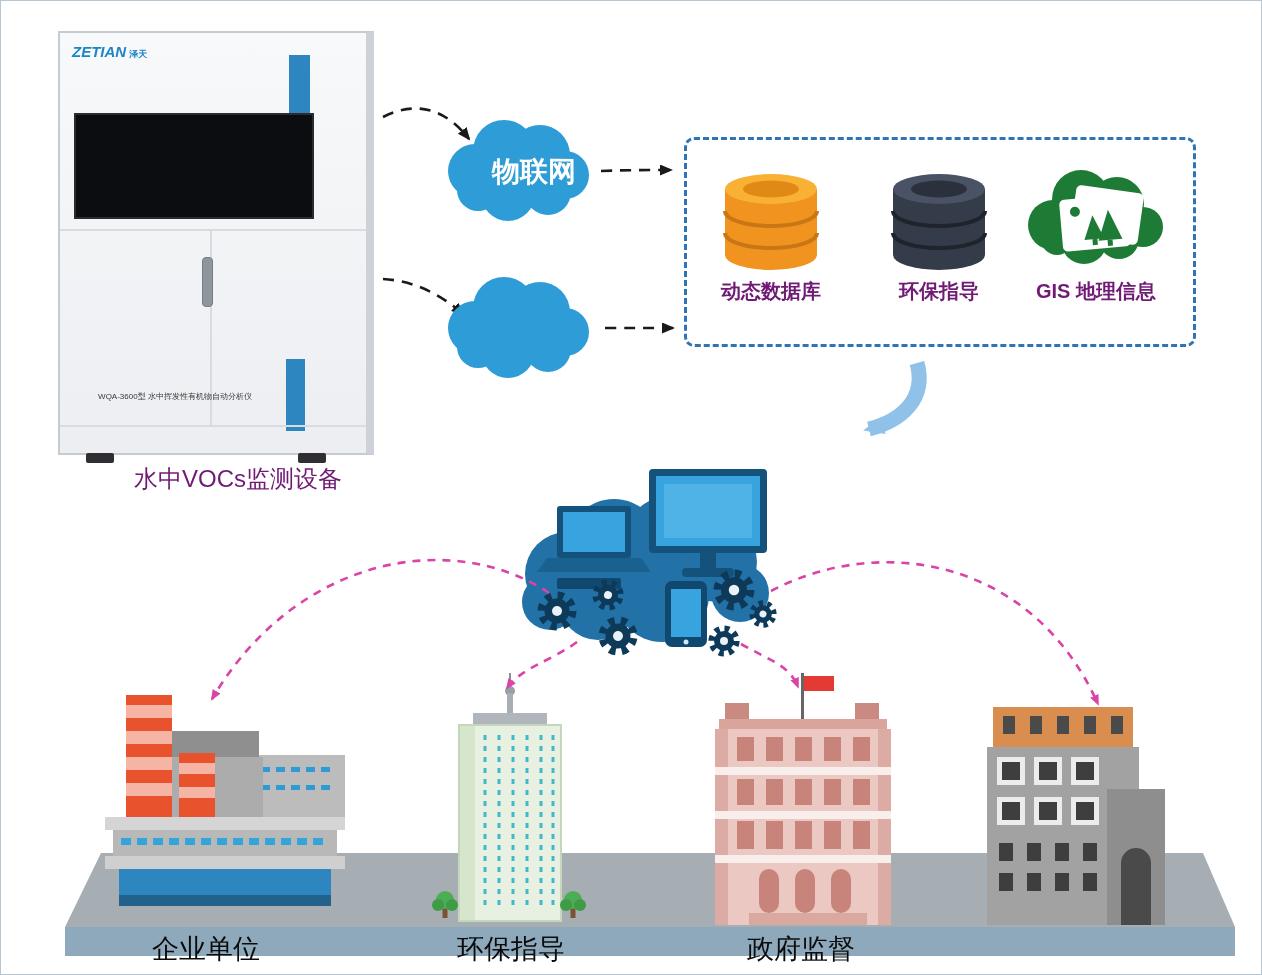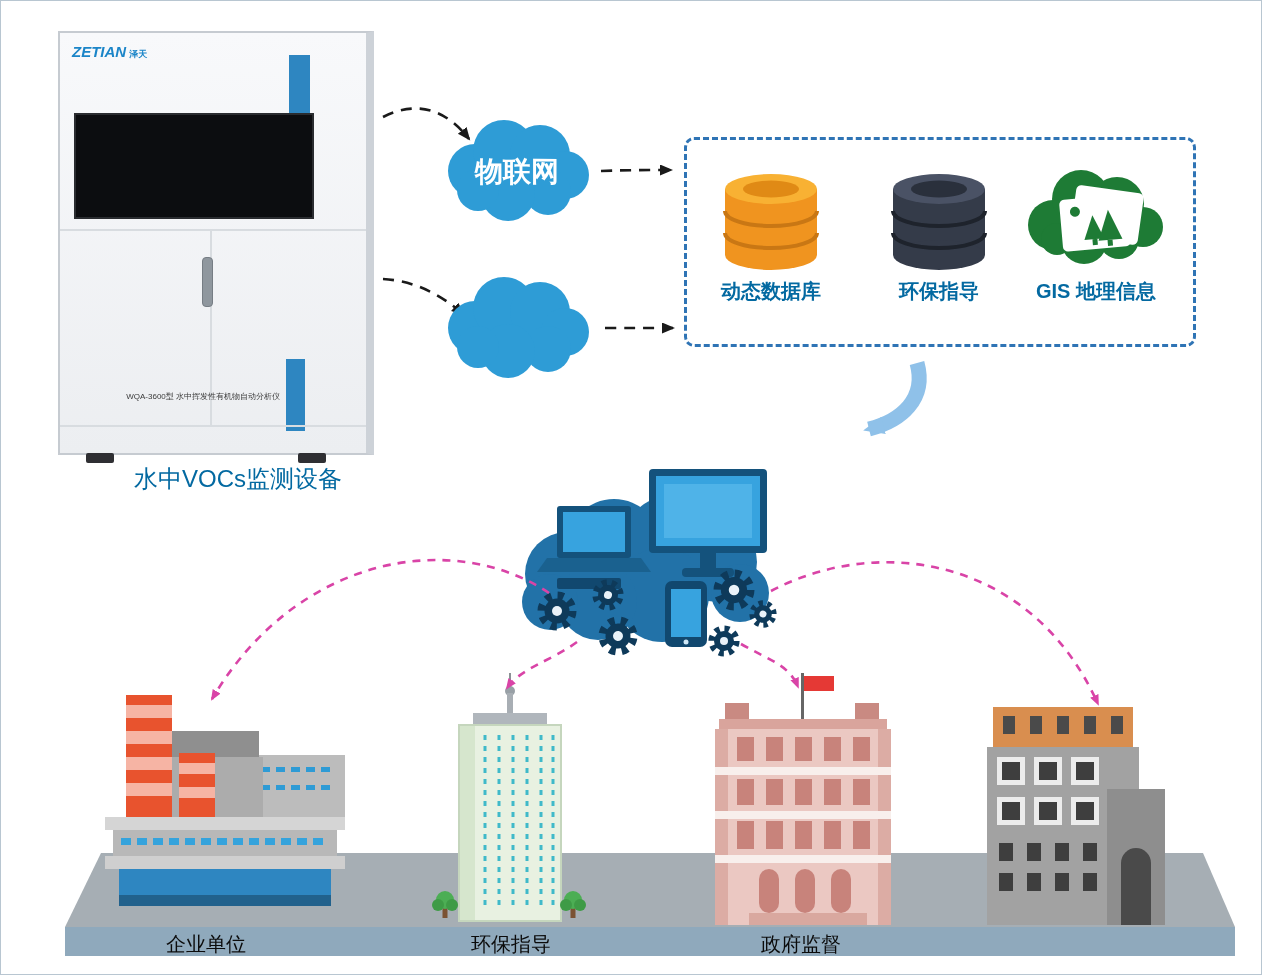--- a/index.html
+++ b/index.html
@@ -1,42 +1,42 @@
 <!DOCTYPE html>
 <html><head>
 <meta charset="utf-8">
 <style>
   html,body{margin:0;padding:0;background:#ffffff;font-family:"Liberation Sans","DejaVu Sans",sans-serif;}
   #canvas{position:relative;width:1262px;height:975px;background:#ffffff;border:1px solid #B8C6D1;box-sizing:border-box;overflow:hidden;}
   .layer{position:absolute;left:0;top:0;}
-  .lbl{position:absolute;text-align:center;color:#0369a1;}
+  .lbl{position:absolute;text-align:center;color:#701a75;}
   .lbl-device{left:72px;top:462px;width:330px;font-size:24px;font-weight:500;}
   .lbl-cloud{color:#ffffff;font-weight:bold;}
-  .lbl-iot{left:441px;top:152px;width:150px;font-size:28px;}
+  .lbl-iot{left:458px;top:152px;width:150px;font-size:28px;}
   .lbl-4g{left:441px;top:308px;width:150px;font-size:29px;}
   .lbl-db{top:277px;width:170px;font-size:20px;font-weight:600;}
   .lbl-db1{left:685px;} .lbl-db2{left:853px;} .lbl-db3{left:1010px;}
   .lbl-platform{left:478px;top:429px;width:370px;font-size:20px;font-weight:500;}
-  .lbl-endpoint{top:930px;width:180px;font-size:20px;font-weight:500;color:#0b0b0b;}
+  .lbl-endpoint{top:930px;width:180px;font-size:27px;font-weight:500;color:#0b0b0b;}
   .lbl-e1{left:115px;} .lbl-e2{left:420px;} .lbl-e3{left:710px;} .lbl-e4{left:992px;}
 
   .dashed-box{position:absolute;left:683px;top:136px;width:512px;height:210px;border:3px dashed #2F74B5;border-radius:10px;box-sizing:border-box;}
 
   .cabinet{position:absolute;left:57px;top:30px;width:316px;height:424px;background:linear-gradient(#F8F9FB,#ECEEF1);
            border:2px solid #C6CBD1;border-right:8px solid #CDD2D8;box-sizing:border-box;}
   .cabinet > div{position:absolute;}
   .cab-logo{left:12px;top:10px;color:#1B85C8;font-weight:bold;font-style:italic;font-size:15px;}
   .cab-logo-cn{font-size:9px;font-style:normal;margin-left:3px;}
   .cab-blue-top{left:229px;top:22px;width:21px;height:152px;background:#2E86C1;}
   .cab-screen{left:14px;top:80px;width:236px;height:102px;background:#0C0D10;border:2px solid #2A2C30;}
   .cab-seam{left:0;right:0;top:196px;border-top:2px solid #D8DCE0;}
   .cab-seam2{left:0;right:0;top:392px;border-top:2px solid #D8DCE0;}
   .cab-divider{left:150px;top:196px;width:2px;height:196px;background:#D8DCE0;}
   .cab-handle{left:142px;top:224px;width:9px;height:48px;background:#8F979E;border:1px solid #767D84;border-radius:4px;}
-  .cab-model{left:10px;top:358px;width:210px;font-size:8px;color:#3A3A3A;text-align:right;}
+  .cab-model{left:10px;top:358px;width:210px;font-size:8px;color:#3A3A3A;text-align:center;}
   .cab-blue-bottom{left:226px;top:326px;width:19px;height:72px;background:#2E86C1;}
   .cab-foot{bottom:-10px;width:28px;height:10px;background:#2F2F33;border-radius:2px;}
   .cab-foot-l{left:26px;} .cab-foot-r{right:40px;}
 </style>
 </head>
 <body>
 
 <div id="canvas">
 
   <svg class="layer" width="1262" height="975" viewBox="0 0 1262 975">

